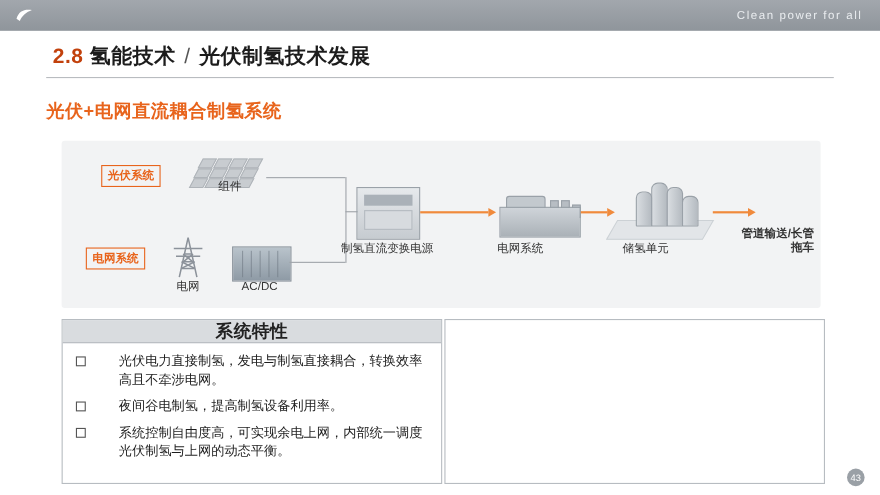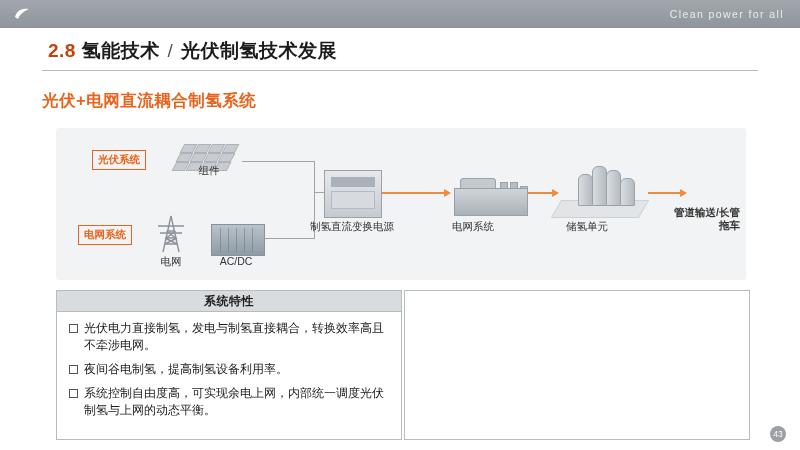--- a/index.html
+++ b/index.html
@@ -214,27 +214,28 @@
     border: 1px solid #b7bcc1;
     background: #ffffff;
   }
   .panel-left  { left: 56px; }
   .panel-right { left: 404px; }
   .panel-head {
     height: 20px;
     background: #d9dcdf;
     border-bottom: 1px solid #b7bcc1;
     display: flex; align-items: center; justify-content: center;
-    font-size: 12px; font-weight: bold; color: #222;
+    font-size: 16px; font-weight: bold; color: #222;
     letter-spacing: .5px;
   }
   .panel-body { padding: 8px 10px 0 10px; }
   .bullet-row {
     display: flex;
     margin-bottom: 7px;
+    gap: 24px;
   }
   .sq {
     width: 7px; height: 7px;
     border: 1px solid #555;
     margin: 4px 6px 0 2px;
     flex: 0 0 auto;
     background: #fff;
   }
   .bullet-text {
     font-size: 12px;

